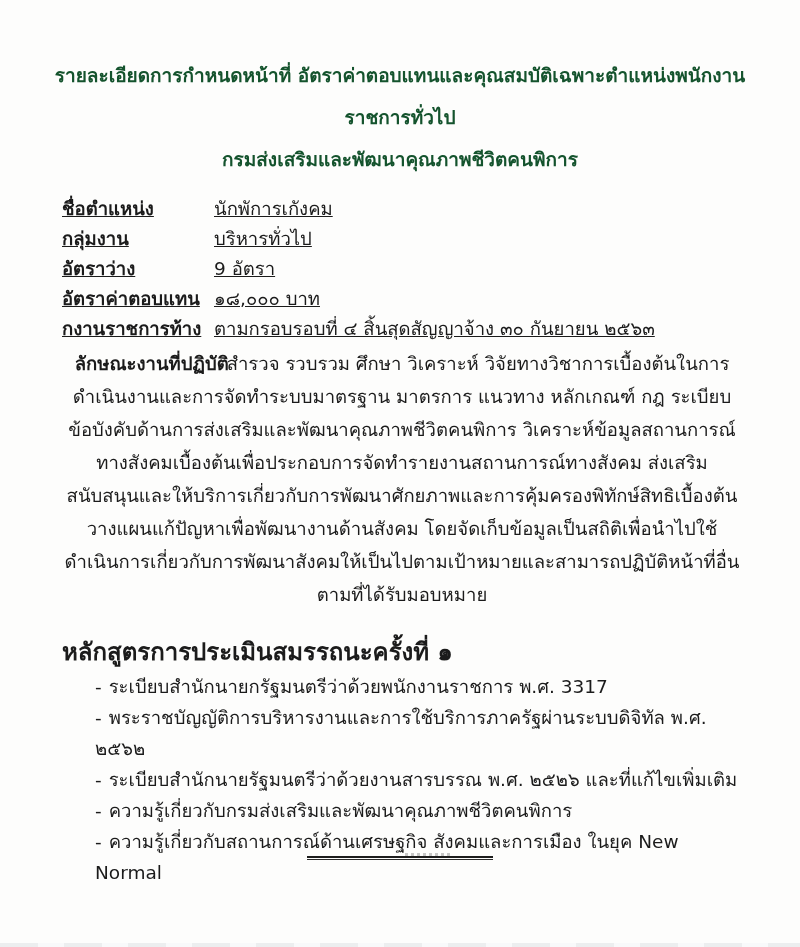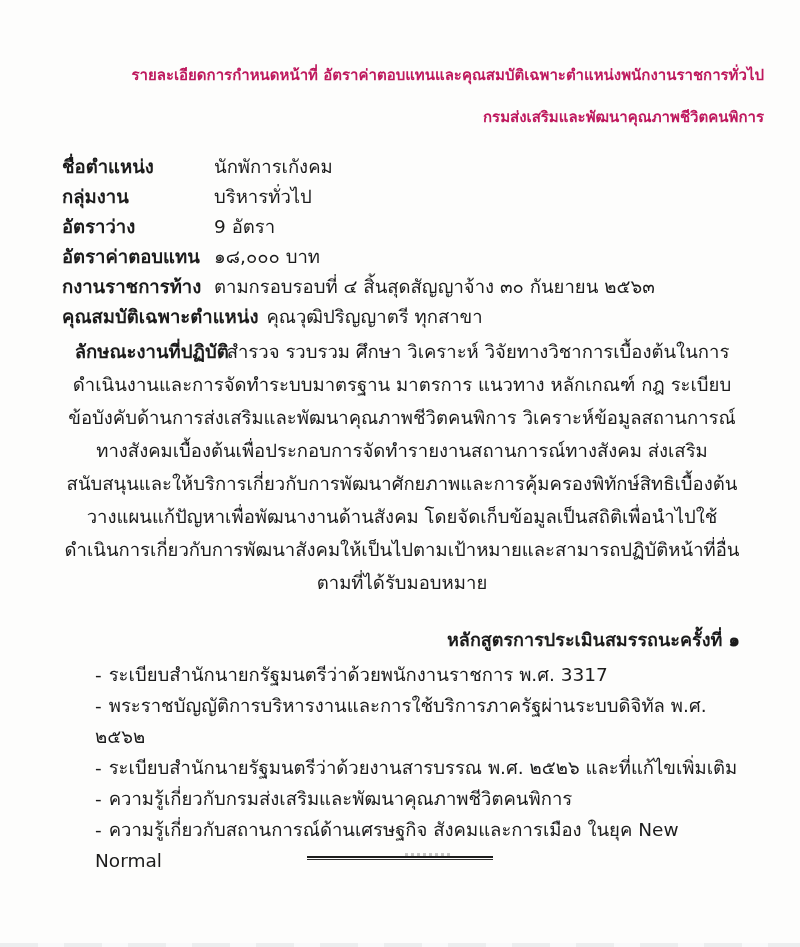--- a/index.html
+++ b/index.html
@@ -13,36 +13,37 @@
     height: 947px;
     margin: 0 auto;
     background: #fdfdfc;
     overflow: hidden;
     font-family: "DejaVu Sans", "Liberation Sans", sans-serif;
     color: #1b1b1b;
     -webkit-font-smoothing: antialiased;
   }
   .title-block {
     margin: 54px 36px 0 36px;
-    text-align: right;
+    text-align: center;
     font-weight: 700;
-    font-size: 15px;
+    font-size: 19px;
     line-height: 42px;
-    color: #be185d;
+    color: #14532d;
   }
   .fields {
     margin: 14px 60px 0 62px;
     font-size: 18.5px;
   }
   .field-row {
     display: flex;
     align-items: flex-end;
     line-height: 30px;
     min-height: 30px;
     white-space: nowrap;
+    text-decoration: underline;
   }
   .field-label {
     font-weight: 700;
     min-width: 152px;
     padding-right: 8px;
     box-sizing: border-box;
   }
   .field-value {
     font-weight: 400;
   }
@@ -55,23 +56,22 @@
   .duties-label {
     display: inline-block;
     width: 152px;
     font-weight: 700;
     white-space: nowrap;
     vertical-align: baseline;
   }
   .eval-heading {
     margin: 26px 60px 0 62px;
     font-weight: 700;
-    font-size: 18px;
+    font-size: 24px;
     line-height: 30px;
-    text-align: right;
   }
   .eval-list {
     margin: 4px 60px 0 95px;
     padding: 0;
     list-style: none;
     font-size: 18.5px;
     line-height: 31px;
   }
   .eval-item .bullet {
     margin-right: 7px;
@@ -127,24 +127,20 @@
       <span class="field-value">9 อัตรา</span>
     </div>
     <div class="field-row">
       <span class="field-label">อัตราค่าตอบแทน</span>
       <span class="field-value">๑๘,๐๐๐ บาท</span>
     </div>
     <div class="field-row">
       <span class="field-label">กงานราชการท้าง</span>
       <span class="field-value">ตามกรอบรอบที่ ๔ สิ้นสุดสัญญาจ้าง ๓๐ กันยายน ๒๕๖๓</span>
     </div>
-    <div class="field-row">
-      <span class="field-label">คุณสมบัติเฉพาะตำแหน่ง</span>
-      <span class="field-value">คุณวุฒิปริญญาตรี ทุกสาขา</span>
-    </div>
   </div>
 
   <p class="duties"><span class="duties-label">ลักษณะงานที่ปฏิบัติ</span><span>สำรวจ รวบรวม ศึกษา วิเคราะห์ วิจัยทางวิชาการเบื้องต้นในการดำเนินงานและการจัดทำระบบมาตรฐาน มาตรการ แนวทาง หลักเกณฑ์ กฎ ระเบียบข้อบังคับด้านการส่งเสริมและพัฒนาคุณภาพชีวิตคนพิการ วิเคราะห์ข้อมูลสถานการณ์ทางสังคมเบื้องต้นเพื่อประกอบการจัดทำรายงานสถานการณ์ทางสังคม ส่งเสริม สนับสนุนและให้บริการเกี่ยวกับการพัฒนาศักยภาพและการคุ้มครองพิทักษ์สิทธิเบื้องต้น วางแผนแก้ปัญหาเพื่อพัฒนางานด้านสังคม โดยจัดเก็บข้อมูลเป็นสถิติเพื่อนำไปใช้ดำเนินการเกี่ยวกับการพัฒนาสังคมให้เป็นไปตามเป้าหมายและสามารถปฏิบัติหน้าที่อื่นตามที่ได้รับมอบหมาย</span></p>
 
   <div class="eval-heading">หลักสูตรการประเมินสมรรถนะครั้งที่ ๑</div>
 
   <ul class="eval-list">
     <li class="eval-item"><span class="bullet">-</span><span>ระเบียบสำนักนายกรัฐมนตรีว่าด้วยพนักงานราชการ พ.ศ. 3317</span></li>
     <li class="eval-item"><span class="bullet">-</span><span>พระราชบัญญัติการบริหารงานและการใช้บริการภาครัฐผ่านระบบดิจิทัล พ.ศ. ๒๕๖๒</span></li>
     <li class="eval-item"><span class="bullet">-</span><span>ระเบียบสำนักนายรัฐมนตรีว่าด้วยงานสารบรรณ พ.ศ. ๒๕๒๖ และที่แก้ไขเพิ่มเติม</span></li>

